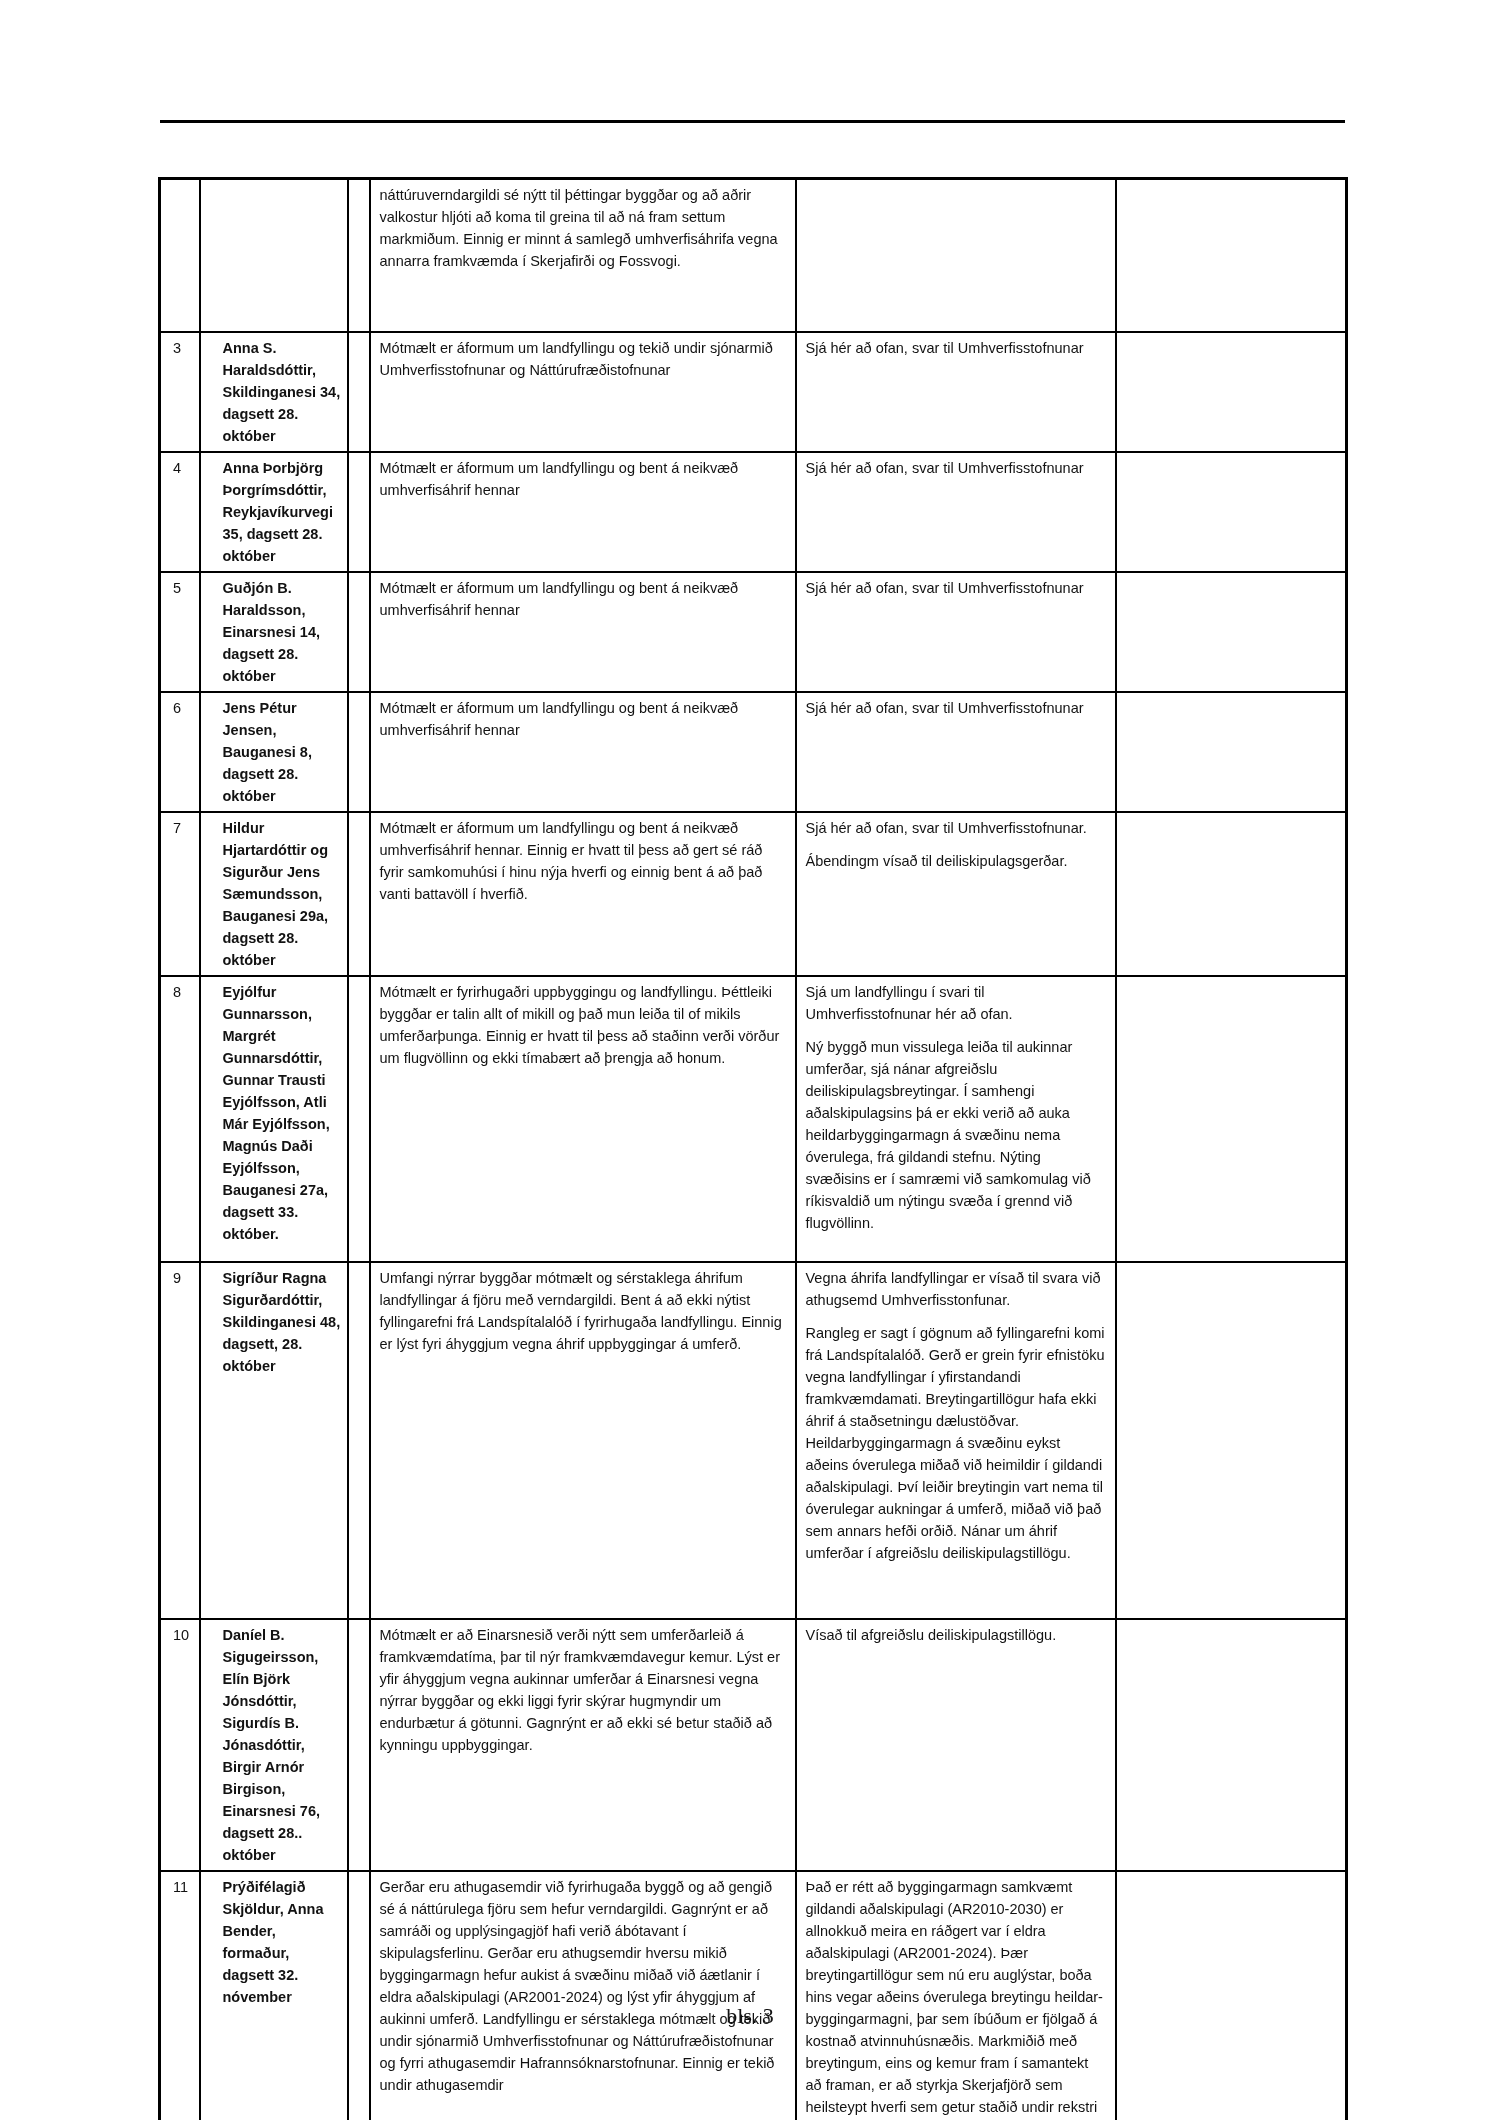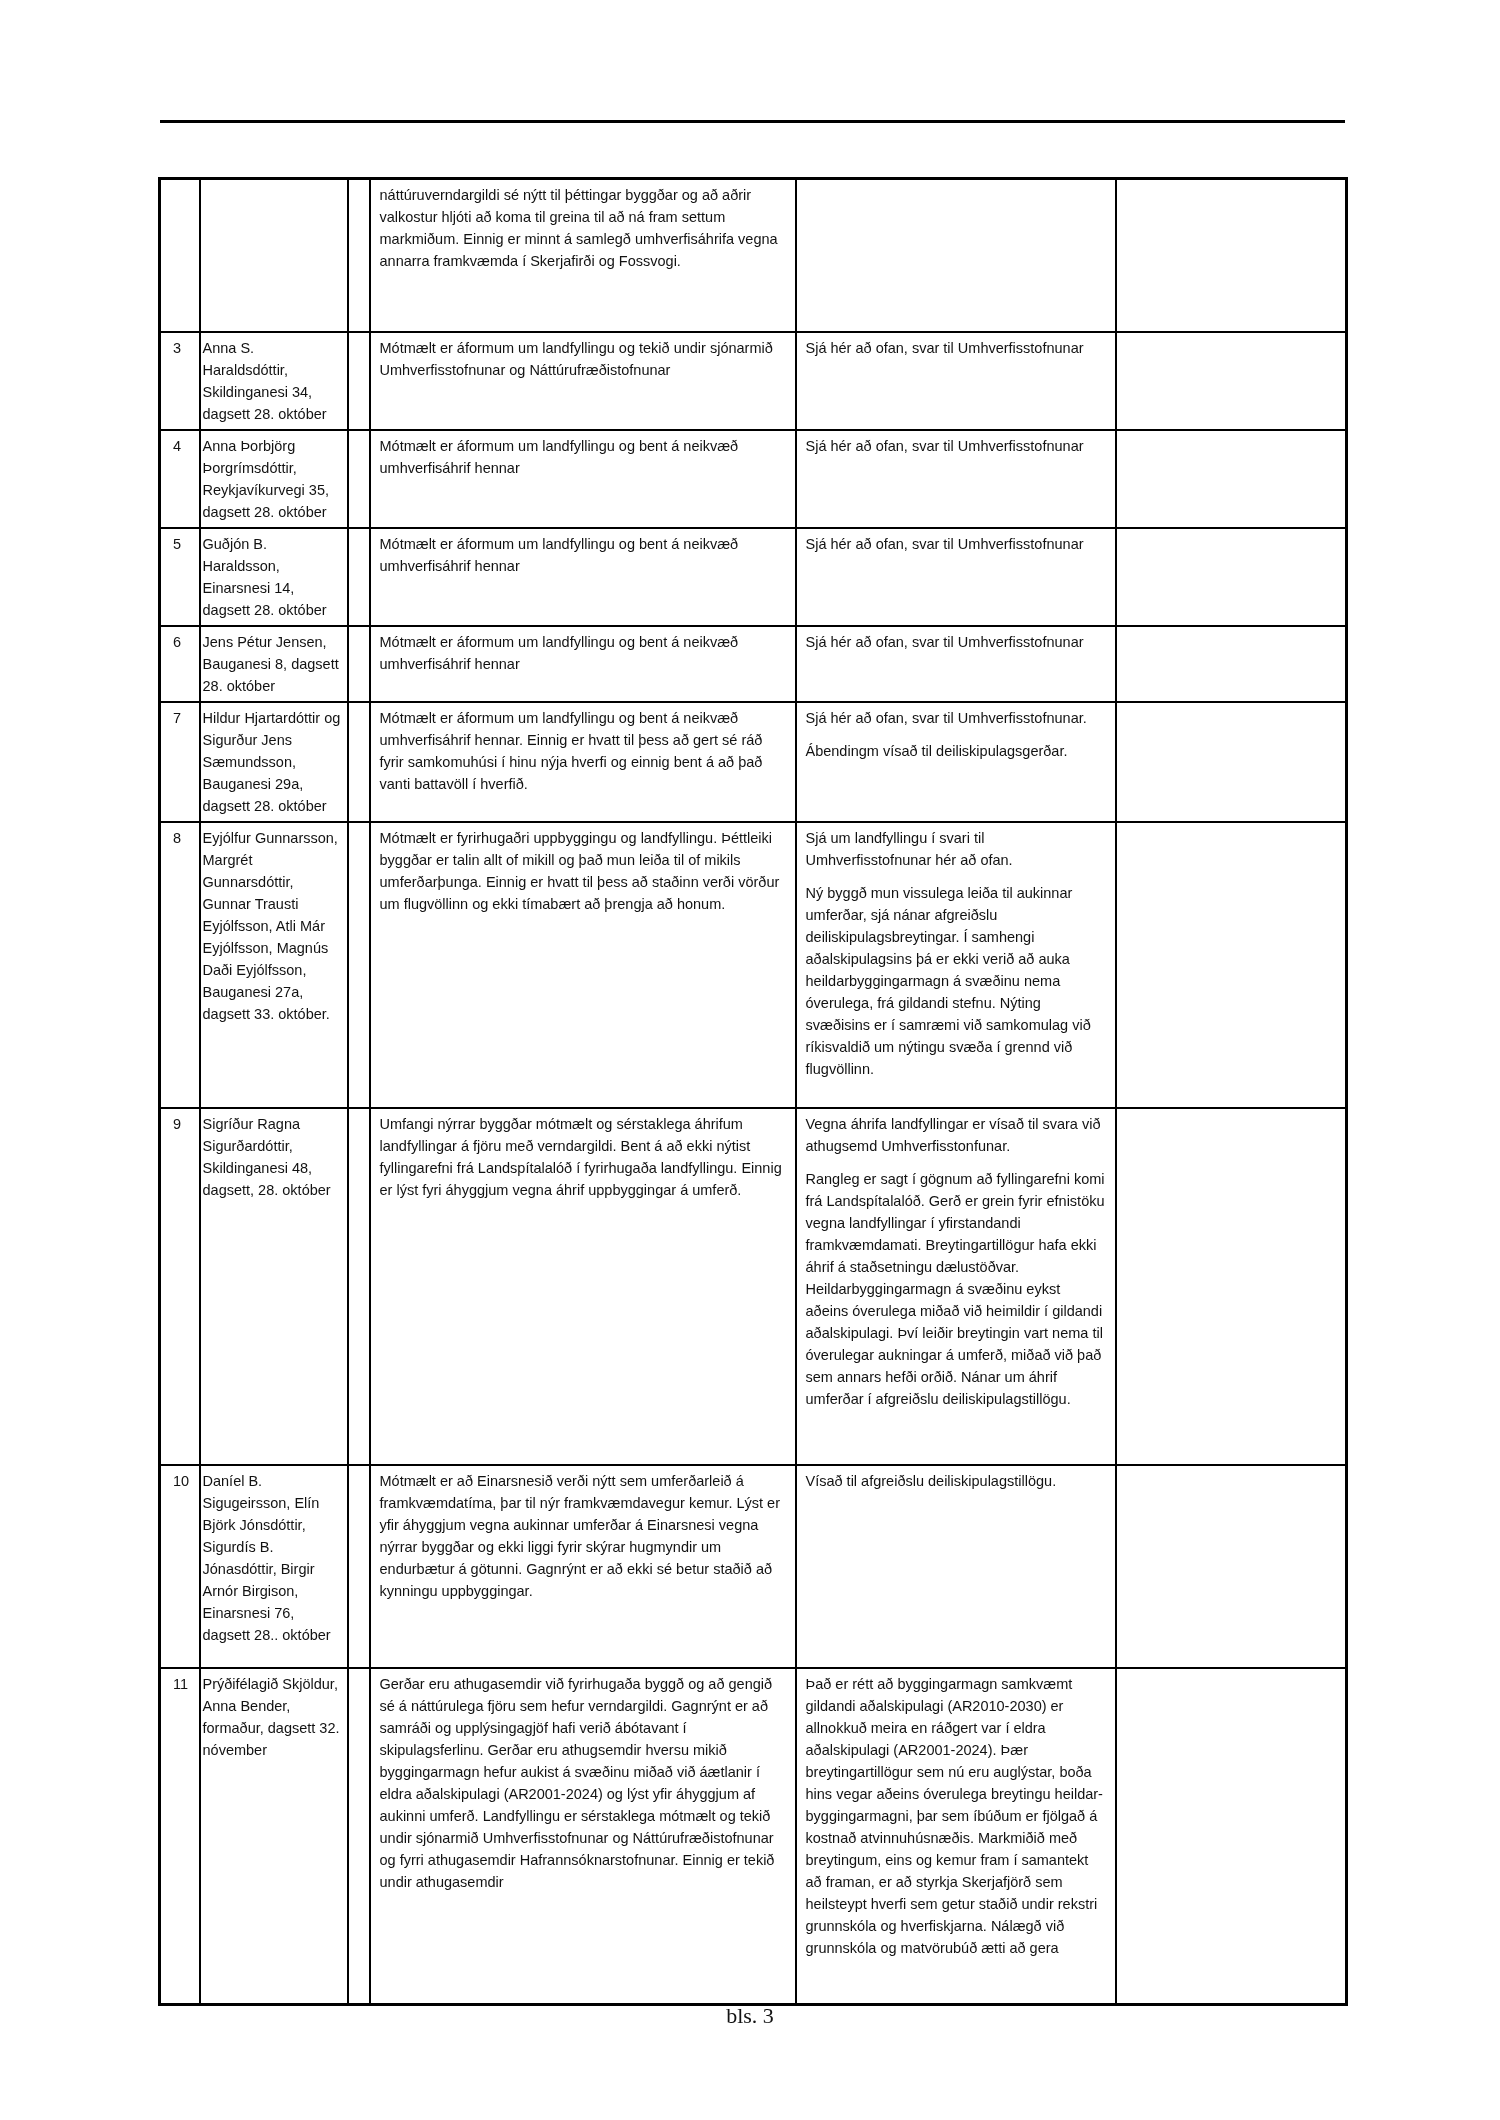--- a/index.html
+++ b/index.html
@@ -35,21 +35,21 @@
   }
   table.comments td {
     border: 2px solid #000000;
     vertical-align: top;
     padding: 4px 8px 4px 9px;
     font-size: 14.5px;
     line-height: 22px;
     word-wrap: break-word;
   }
   table.comments td.c-num { padding-left: 12px; }
-  table.comments td.c-sender { padding-left: 2px; padding-right: 5px; }
+  table.comments td.c-sender { padding-left: 22px; padding-right: 5px; font-weight: bold; }
   table.comments td.c-spacer { padding: 0; }
   table.comments td p {
     margin: 0 0 11px 0;
   }
   table.comments td p:last-child { margin-bottom: 0; }
   
   tbody tr:nth-child(1)  { height: 153px; }
   tbody tr:nth-child(2)  { height: 90px;  }
   tbody tr:nth-child(3)  { height: 88px;  }
   tbody tr:nth-child(4)  { height: 87px;  }

